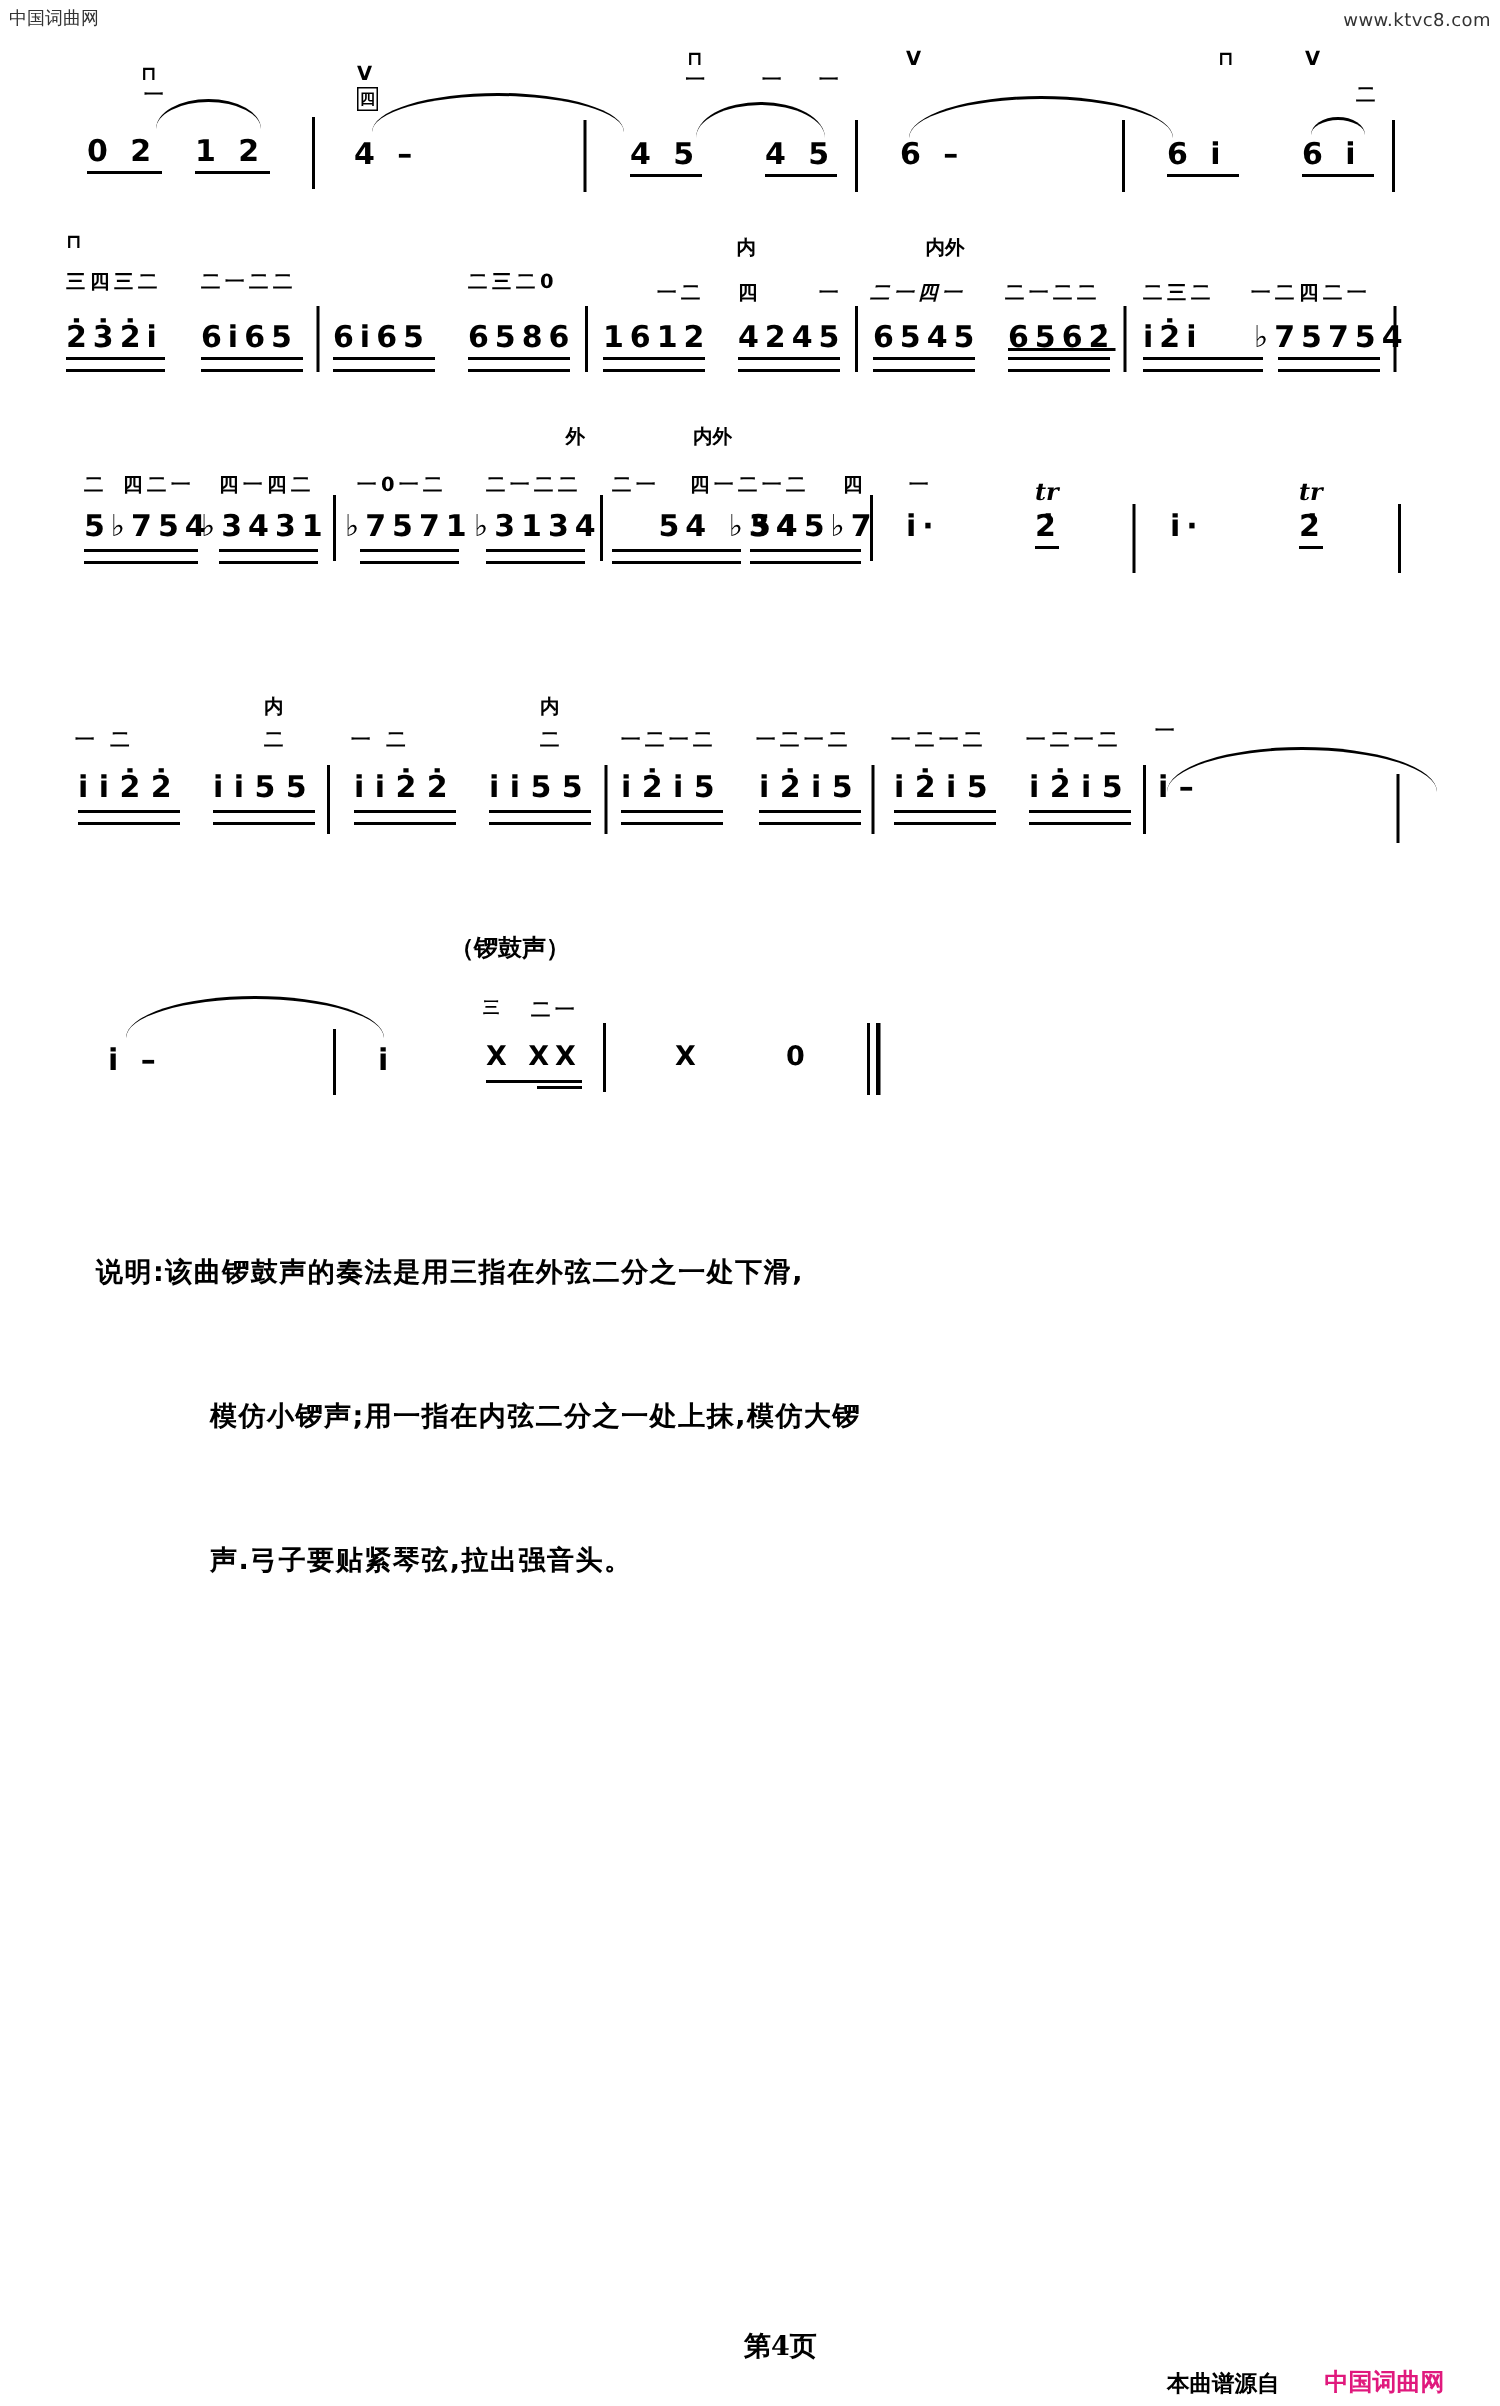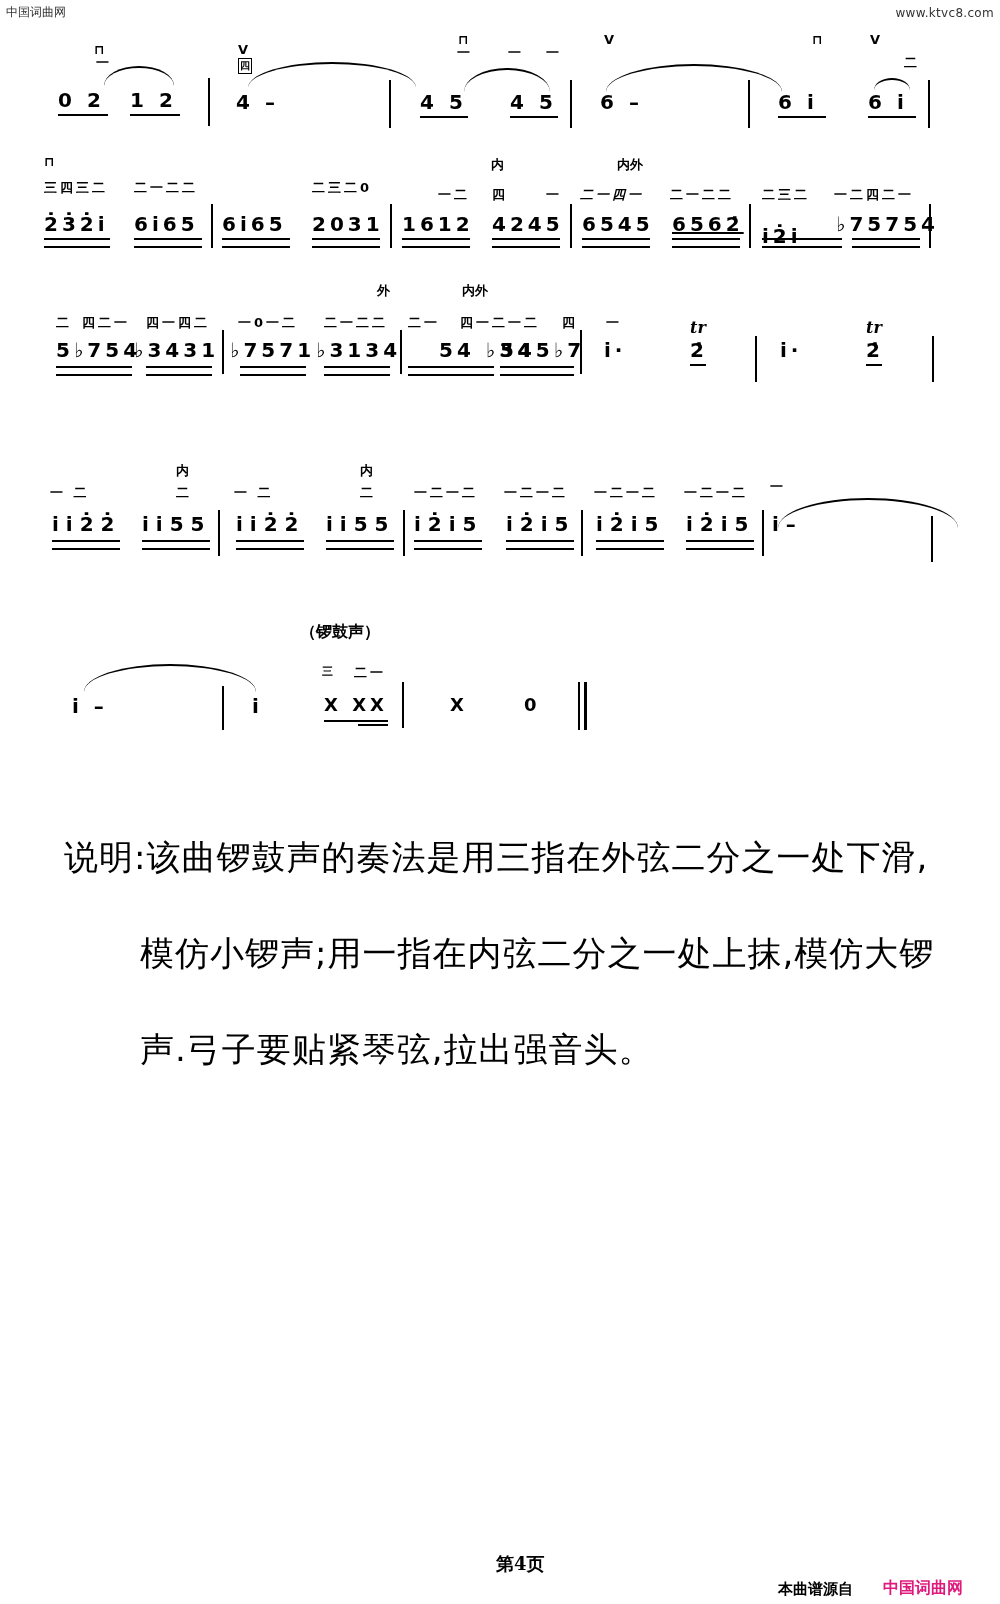--- a/index.html
+++ b/index.html
@@ -13,21 +13,21 @@
   .barline { position: absolute; width: 2px; background: #000; }
   .note { position: absolute; font-weight: bold; font-size: 20px; font-family: "DejaVu Sans", sans-serif; letter-spacing: 4px; white-space: nowrap; }
   .finger { position: absolute; font-size: 13px; font-weight: bold; white-space: nowrap; letter-spacing: 3px; }
   .string { position: absolute; font-size: 13px; font-weight: bold; white-space: nowrap; }
   .bow { position: absolute; font-size: 13px; font-weight: bold; }
   .ul1 { position: absolute; height: 2px; background: #000; }
   .slur { position: absolute; border-top: 2px solid #000; border-radius: 50% 50% 0 0 / 100% 100% 0 0; }
   .tr { position: absolute; font-size: 16px; font-style: italic; font-weight: bold; font-family: "DejaVu Serif", serif; }
   .dbl-bar { position: absolute; width: 4px; border-left: 2px solid #000; border-right: 3px solid #000; }
 
-  .note-text { position: absolute; left: 64px; font-size: 34px; font-weight: normal; line-height: 1; white-space: nowrap; letter-spacing: 1px; }
+  .note-text { position: absolute; left: 64px; font-size: 18px; font-weight: bold; line-height: 1; white-space: nowrap; letter-spacing: 1px; }
   .page-num { position: absolute; left: 496px; top: 1552px; font-size: 18px; font-weight: bold; font-family: "DejaVu Serif", serif; }
   .source { position: absolute; left: 778px; top: 1580px; font-size: 15px; font-weight: bold; }
   .source-site { position: absolute; left: 883px; top: 1578px; font-size: 16px; font-weight: bold; }
 </style>
 </head>
 <body>
 
 <div class="abs site-left">中国词曲网</div>
 <div class="abs site-right">www.ktvc8.com</div>
 
@@ -87,29 +87,29 @@
   <div class="string" style="left:617px;top:156px;">内外</div>
   <div class="finger" style="left:580px;top:186px;font-style:italic;">二一四一</div>
   <div class="finger" style="left:670px;top:186px;">二一二二</div>
   <div class="finger" style="left:762px;top:186px;">二三二</div>
   <div class="finger" style="left:834px;top:186px;text-align:right;">一二四二一</div>
 
   <div class="note" style="left:44px;top:212px;">2̇3̇2̇i</div>
   <div class="note" style="left:134px;top:212px;">6i65</div>
   <div class="barline" style="left:211px;top:204px;height:44px;"></div>
   <div class="note" style="left:222px;top:212px;">6i65</div>
-  <div class="note" style="left:312px;top:212px;">2031</div>
+  <div class="note" style="left:312px;top:212px;">6586</div>
   <div class="barline" style="left:390px;top:204px;height:44px;"></div>
   <div class="note" style="left:402px;top:212px;">1612</div>
   <div class="note" style="left:492px;top:212px;">4245</div>
   <div class="barline" style="left:570px;top:204px;height:44px;"></div>
   <div class="note" style="left:582px;top:212px;">6545</div>
   <div class="note" style="left:672px;top:212px;text-decoration:underline;">6562̇</div>
   <div class="barline" style="left:749px;top:204px;height:44px;"></div>
-  <div class="note" style="left:762px;top:212px;margin-top:12px;">i2̇i</div>
+  <div class="note" style="left:762px;top:212px;">i2̇i</div>
   <div class="note" style="left:836px;top:212px;">♭75754</div>
   <div class="barline" style="left:929px;top:204px;height:44px;"></div>
 
   <div class="ul1" style="left:44px;top:238px;width:66px;height:6px;border-top:2px solid #000;border-bottom:2px solid #000;background:transparent;"></div>
   <div class="ul1" style="left:134px;top:238px;width:68px;height:6px;border-top:2px solid #000;border-bottom:2px solid #000;background:transparent;"></div>
   <div class="ul1" style="left:222px;top:238px;width:68px;height:6px;border-top:2px solid #000;border-bottom:2px solid #000;background:transparent;"></div>
   <div class="ul1" style="left:312px;top:238px;width:68px;height:6px;border-top:2px solid #000;border-bottom:2px solid #000;background:transparent;"></div>
   <div class="ul1" style="left:402px;top:238px;width:68px;height:6px;border-top:2px solid #000;border-bottom:2px solid #000;background:transparent;"></div>
   <div class="ul1" style="left:492px;top:238px;width:68px;height:6px;border-top:2px solid #000;border-bottom:2px solid #000;background:transparent;"></div>
   <div class="ul1" style="left:582px;top:238px;width:68px;height:6px;border-top:2px solid #000;border-bottom:2px solid #000;background:transparent;"></div>

